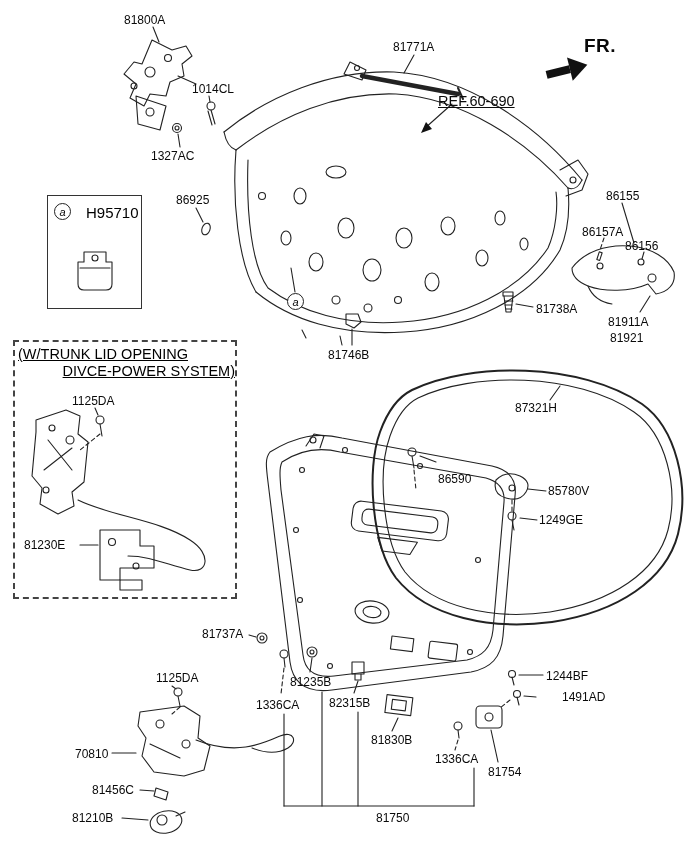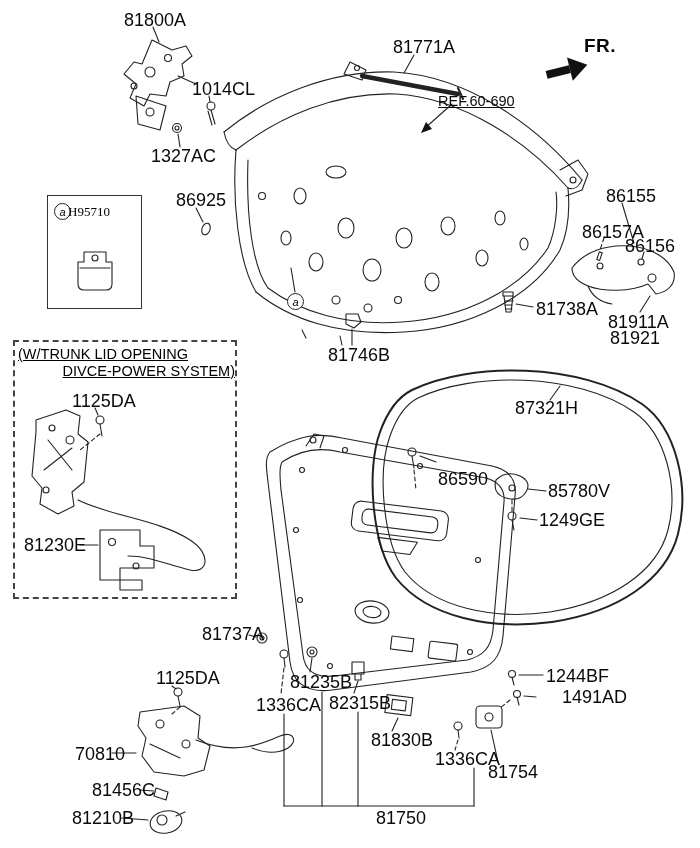--- a/index.html
+++ b/index.html
@@ -6,26 +6,26 @@
   .stage{
     position:relative;width:700px;height:848px;background:#ffffff;
     font-family:"Liberation Sans",sans-serif;color:#000;overflow:hidden;
   }
   .stage svg{position:absolute;left:0;top:0;}
   .ln{stroke:#222;fill:none;stroke-width:1.1;stroke-linecap:round;stroke-linejoin:round;}
   .thick{stroke-width:2;}
   .fl{fill:#111;stroke:none;}
   .dsh{stroke-dasharray:4 3;}
   .lbl{
-    position:absolute;font-size:18px;line-height:14px;white-space:nowrap;color:#0a0a0a;
+    position:absolute;font-size:12px;line-height:14px;white-space:nowrap;color:#0a0a0a;
   }
   .fr{font-weight:bold;font-size:19px;line-height:20px;letter-spacing:.5px;}
   .ref{font-size:14.5px;text-decoration:underline;margin-top:8px;}
   .inset-box{position:absolute;left:47px;top:195px;width:93px;height:112px;border:1.5px solid #333;}
-  .inset-code{position:absolute;left:20px;top:8px;font-size:13px;font-family:Liberation Serif, serif;}
+  .inset-code{position:absolute;left:38px;top:8px;font-size:15px;}
   .dash-box{position:absolute;left:13px;top:340px;width:224px;height:259px;border:2px dashed #444;box-sizing:border-box;}
   .note{font-size:14.5px;line-height:17px;white-space:nowrap;text-decoration:underline;}
   .note1{padding:4px 0 0 3px;}
   .note2{padding:0 0 0 9px;text-align:right;}
   .circle-a{
     position:absolute;width:17px;height:17px;border:1.3px solid #222;border-radius:50%;
     font-size:11px;font-style:italic;display:flex;align-items:center;justify-content:center;
     background:#fff;box-sizing:border-box;
   }
 </style>

